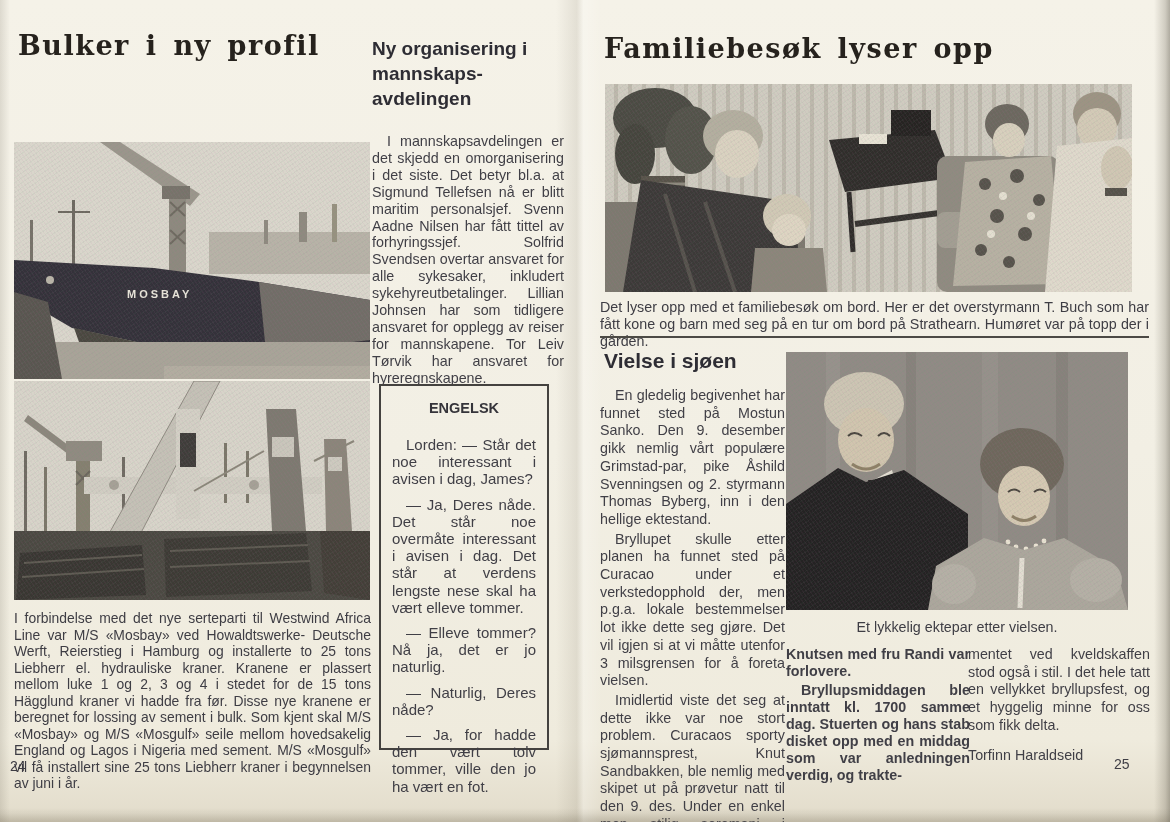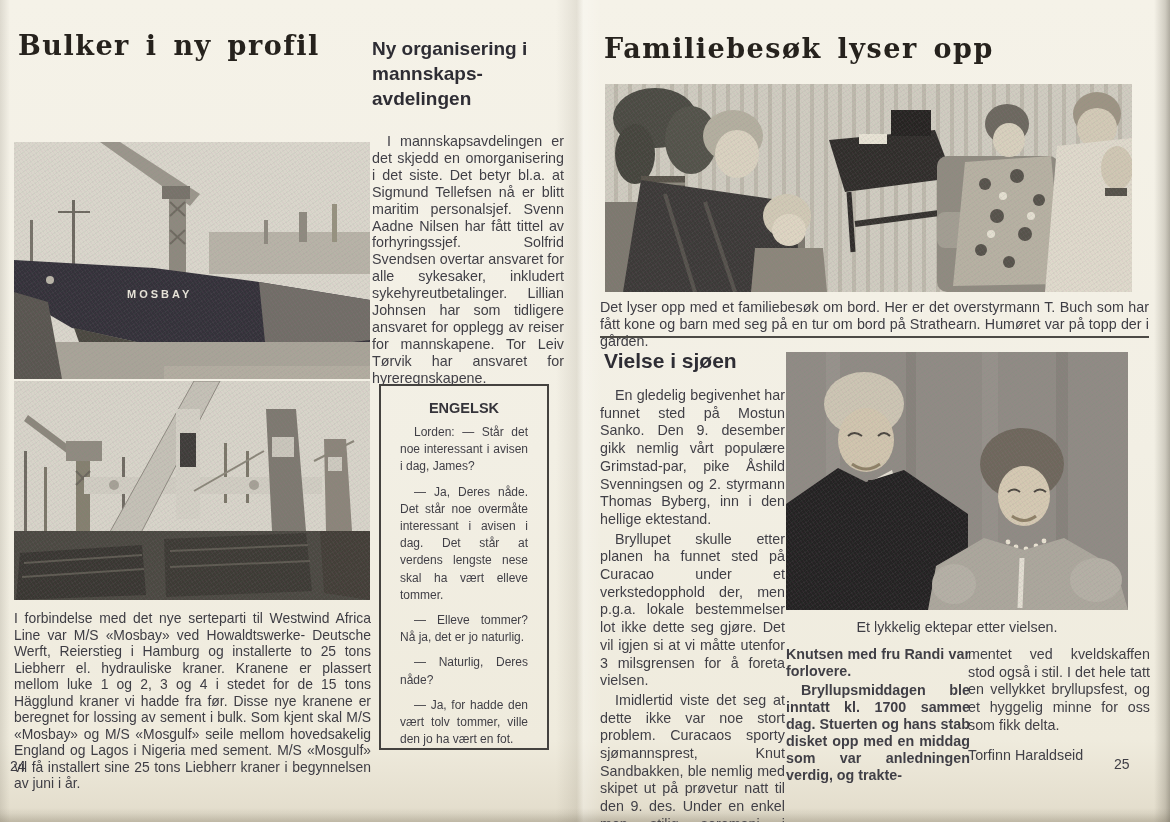--- a/index.html
+++ b/index.html
@@ -32,22 +32,22 @@
   .photo svg{display:block;}
   .photo::after{content:"";position:absolute;inset:0;pointer-events:none;
     background:
       repeating-linear-gradient(55deg,rgba(186,108,160,.07) 0 1px,rgba(0,0,0,0) 1px 3px),
       repeating-linear-gradient(-35deg,rgba(96,150,120,.07) 0 1px,rgba(0,0,0,0) 1px 4px);}
 
   .joke-box{
     position:absolute;left:379px;top:384px;width:170px;height:366px;
     border:2px solid #44423f;box-sizing:border-box;padding:14px 11px 0 11px;
   }
-  .joke-title{text-align:center;font-weight:bold;font-size:14.5px;color:#35343a;margin-bottom:8px;}
-  .joke-box p{margin:8px;font-size:12px;line-height:17.2px;text-align:justify;color:#403f46;text-indent:14px;}
+  .joke-title{text-align:center;font-weight:bold;font-size:14.5px;color:#35343a;margin-bottom:20px;}
+  .joke-box p{margin:0;font-size:15px;line-height:17.2px;text-align:justify;color:#403f46;text-indent:14px;}
   .joke-box p + p{margin-top:8px;}
 
   .caption{position:absolute;font-size:13.9px;line-height:16.5px;text-align:justify;color:#3e3d44;}
   .page-num{position:absolute;font-size:14px;color:#3e3d44;}
   .rule{position:absolute;height:2px;background:#4c4a45;}
   .photo-credit{font-weight:normal;}
 </style>
 </head>
 <body>
 

